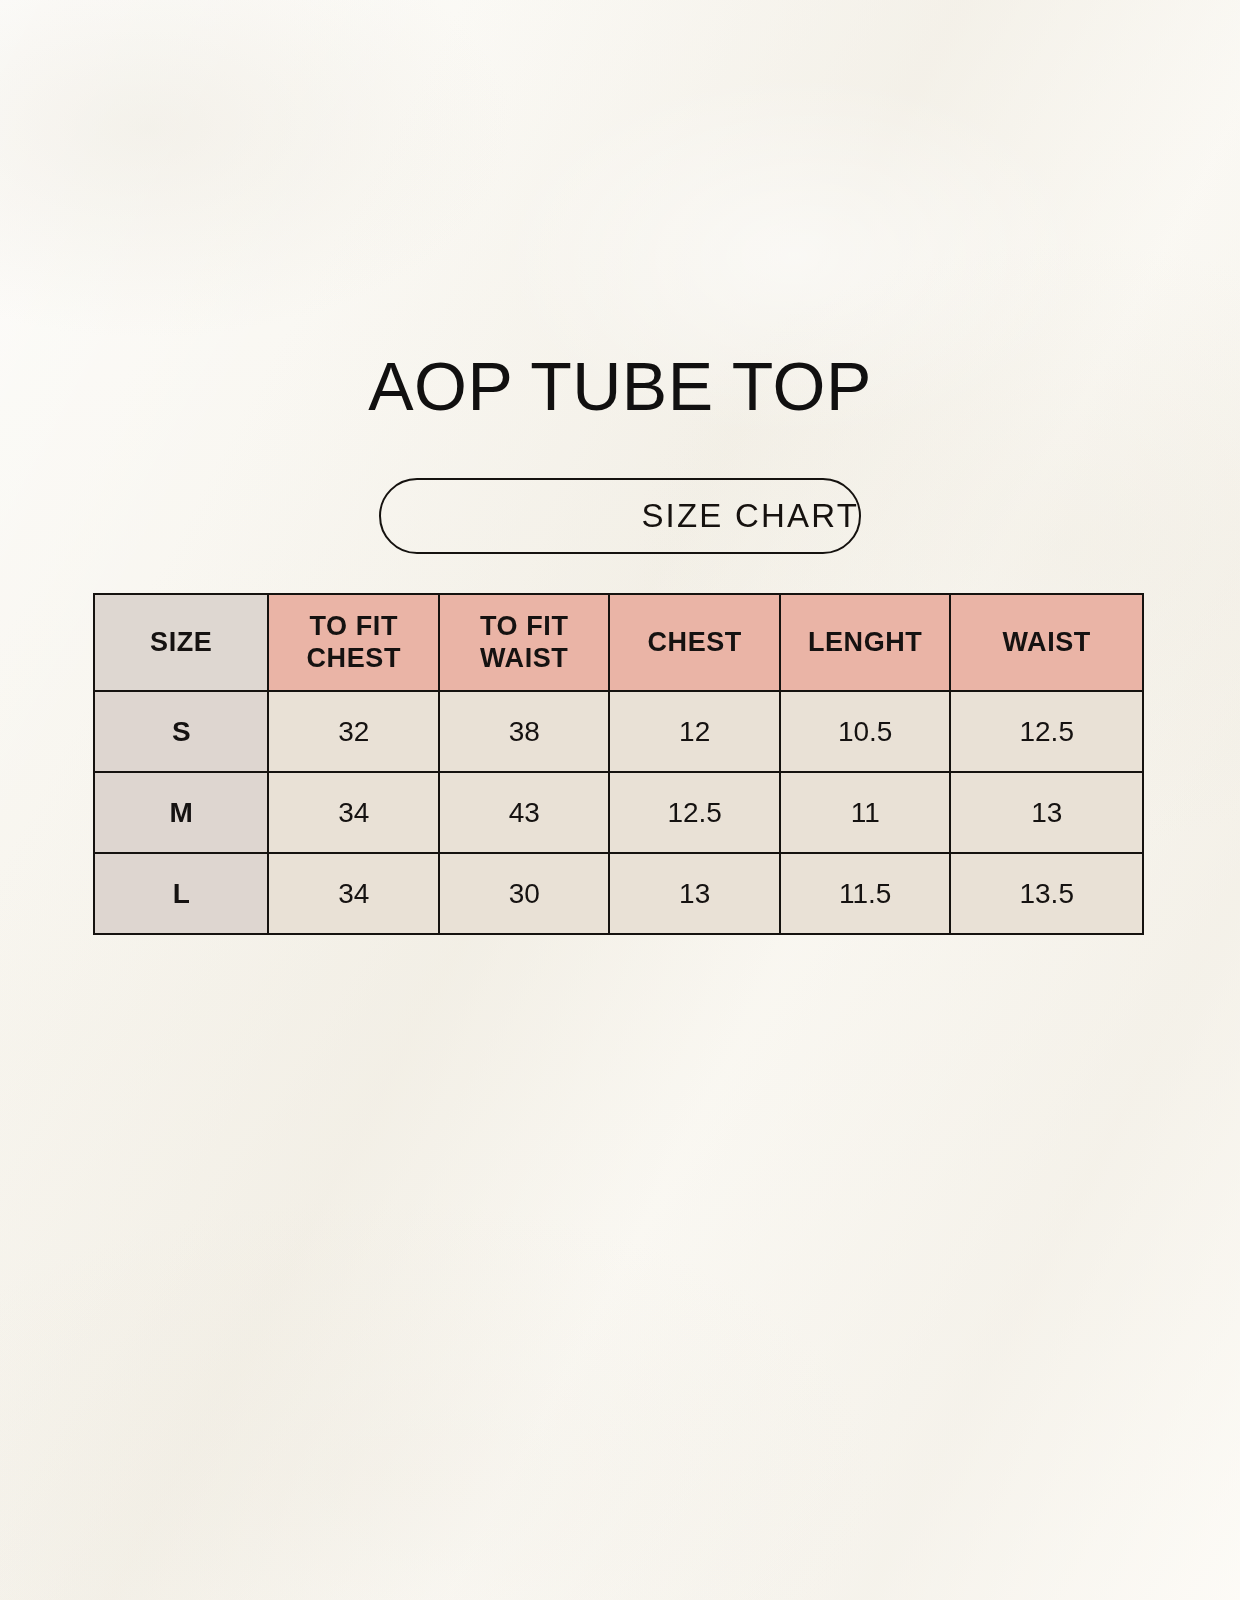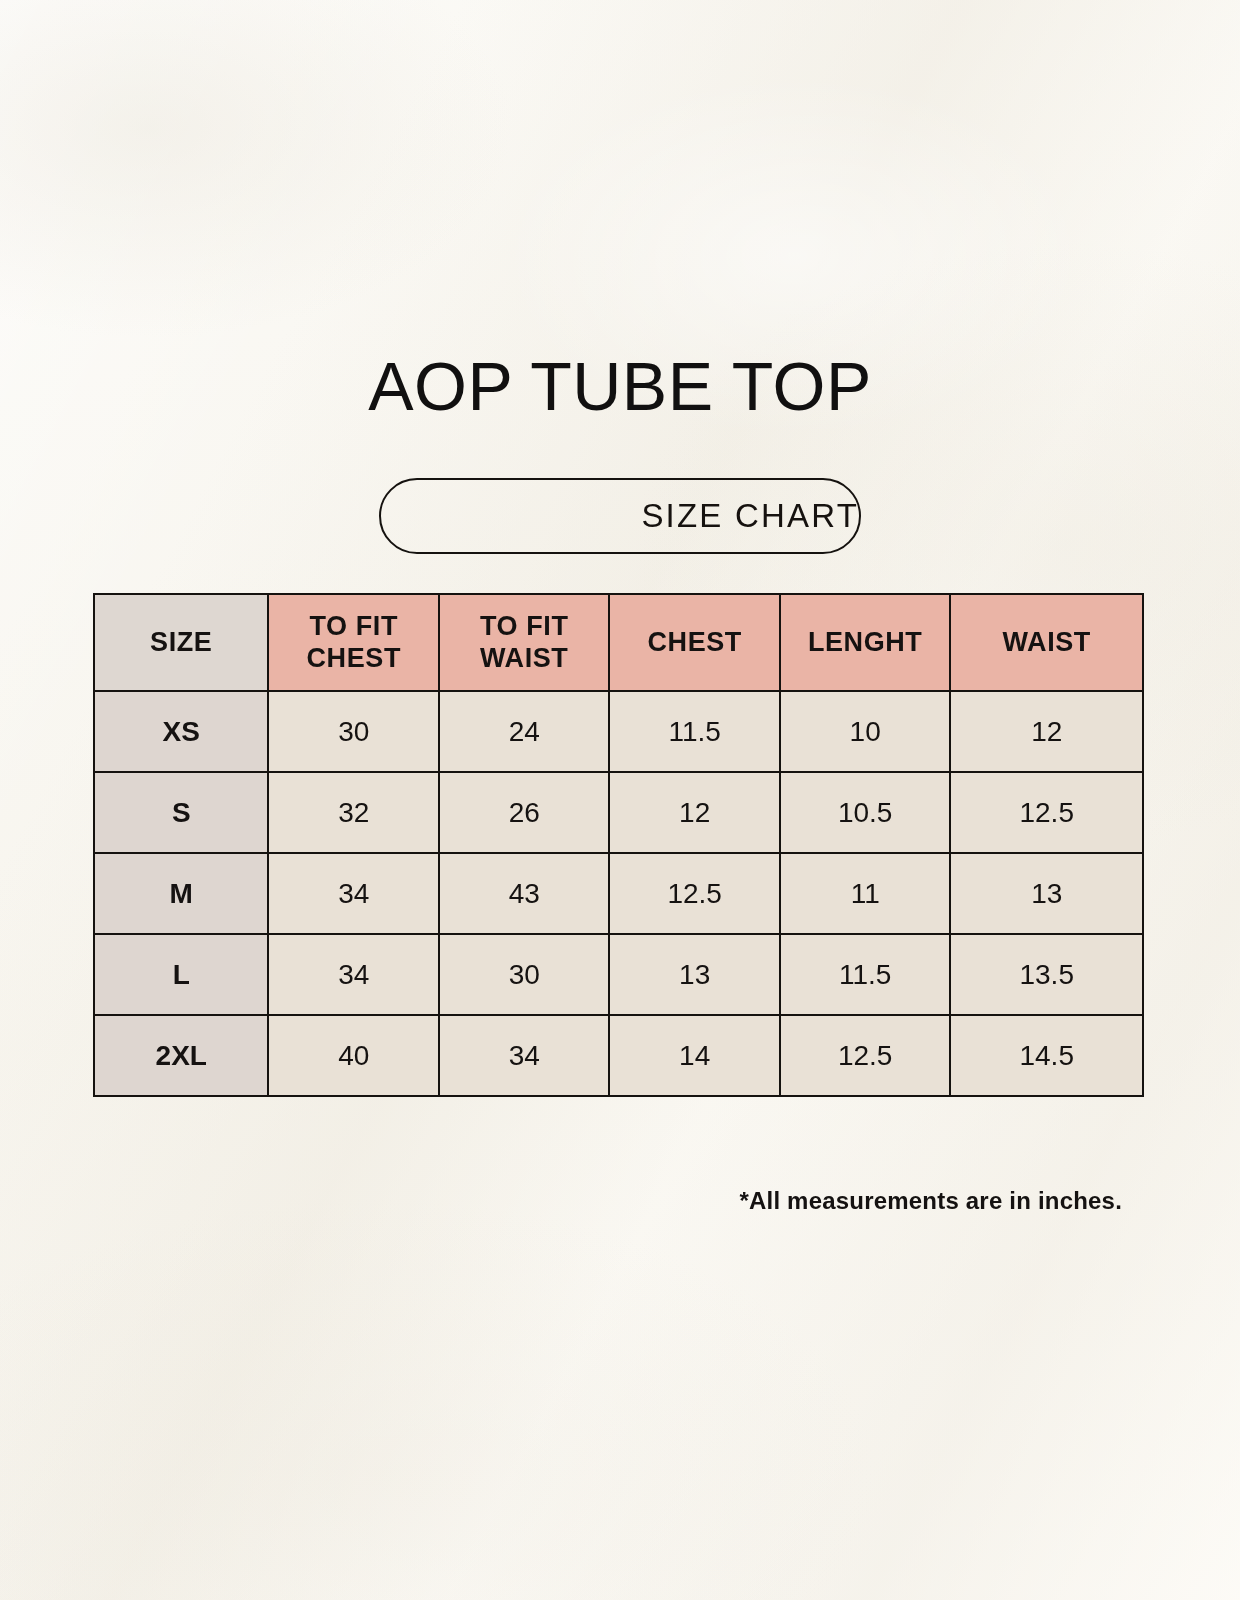--- a/index.html
+++ b/index.html
@@ -196,33 +196,25 @@
           <th>
             <span>LENGHT</span>
           </th>
           <th>
             <span>WAIST</span>
           </th>
         </tr>
       </thead>
       <tbody>
 
-        <tr>
-          <td class="size-cell">XS</td>
-          <td>30</td>
-          <td>24</td>
-          <td>11.5</td>
-          <td>10</td>
-          <td>12</td>
-        </tr>
 
         <tr>
           <td class="size-cell">S</td>
           <td>32</td>
-          <td>26</td>
+          <td>38</td>
           <td>12</td>
           <td>10.5</td>
           <td>12.5</td>
         </tr>
 
         <tr>
           <td class="size-cell">M</td>
           <td>34</td>
           <td>43</td>
           <td>12.5</td>
@@ -233,28 +225,19 @@
         <tr>
           <td class="size-cell">L</td>
           <td>34</td>
           <td>30</td>
           <td>13</td>
           <td>11.5</td>
           <td>13.5</td>
         </tr>
 
 
-        <tr>
-          <td class="size-cell">2XL</td>
-          <td>40</td>
-          <td>34</td>
-          <td>14</td>
-          <td>12.5</td>
-          <td>14.5</td>
-        </tr>
 
       </tbody>
     </table>
   </div>
 
-  <div id="footnote">*All measurements are in inches.</div>
 
 </div>
 
 </body></html>

